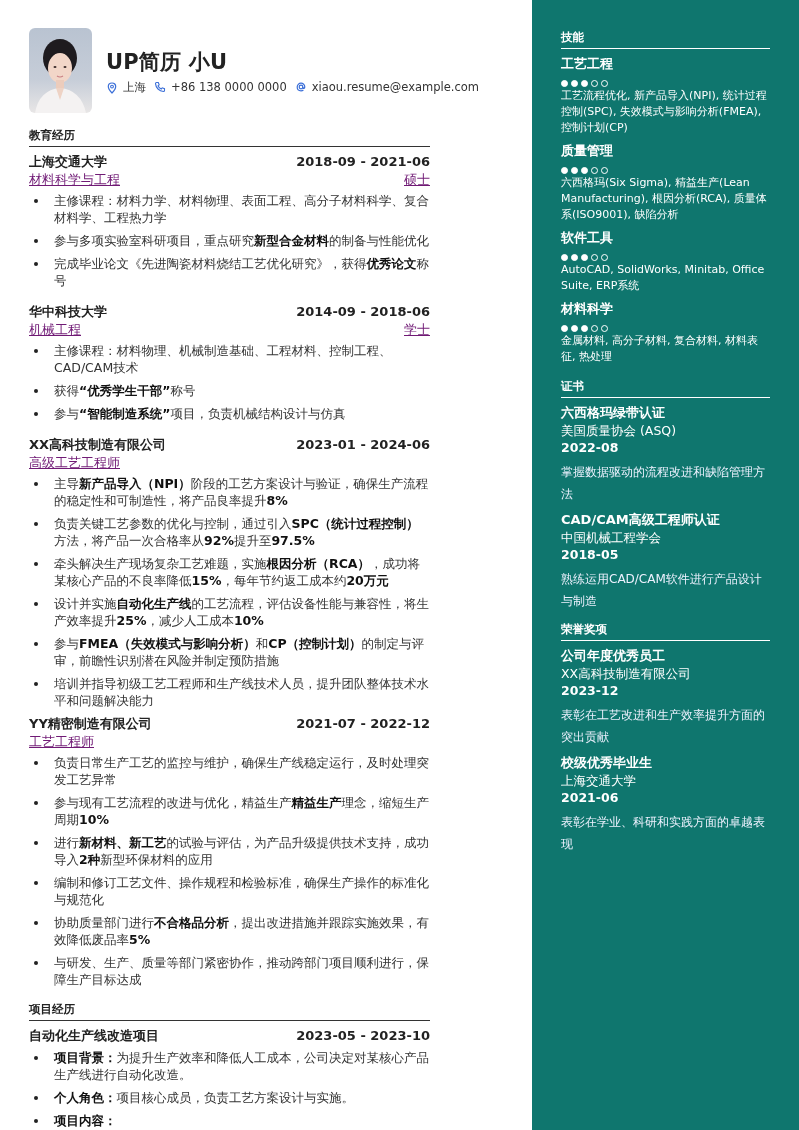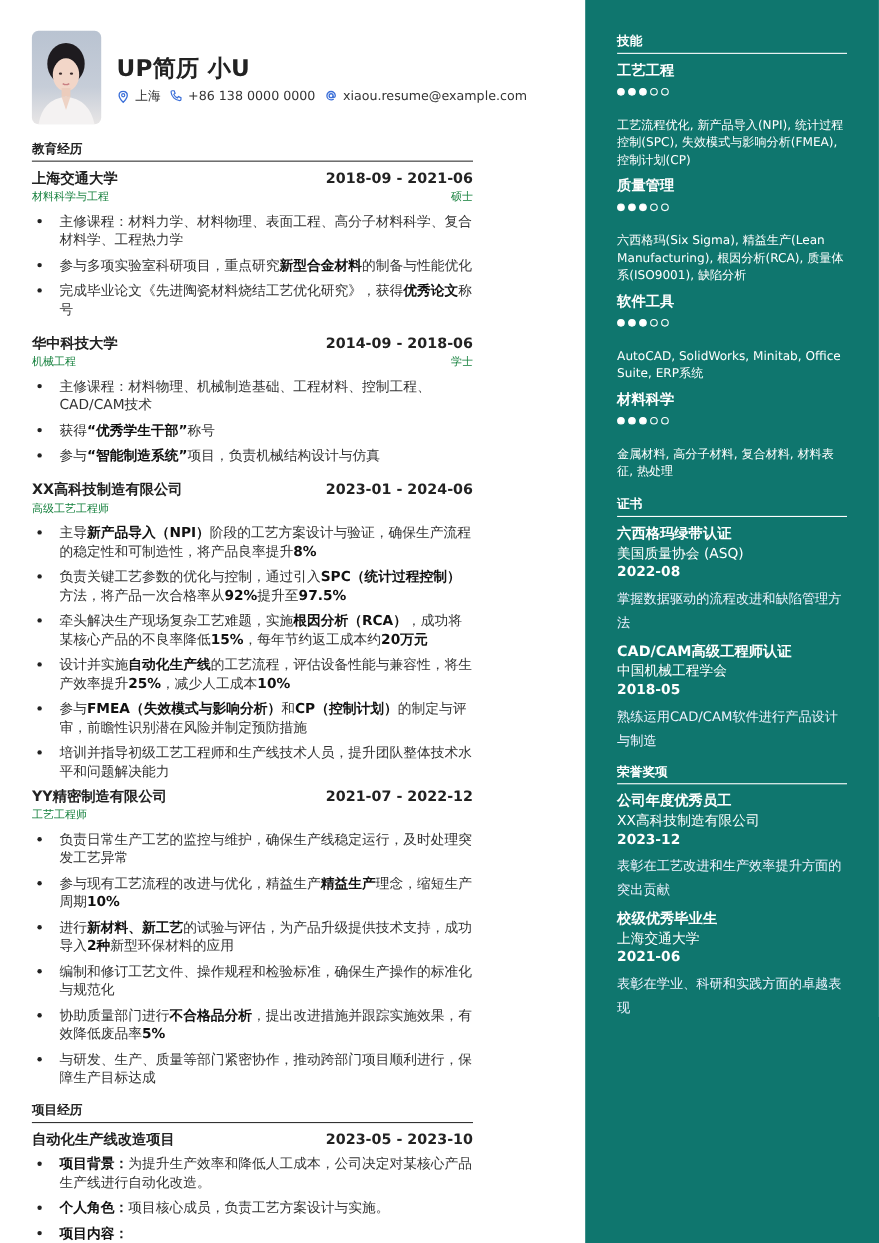--- a/index.html
+++ b/index.html
@@ -18,33 +18,33 @@
   .contacts { position: absolute; left: 77px; top: 80px; display: flex; align-items: flex-start; font-size: 11.5px; color: #333; white-space: nowrap; }
   .contacts .ci { display: inline-flex; align-items: center; margin-right: 8px; }
   .contacts .ic { width: 12px; height: 12px; margin-right: 5px; display: inline-block; }
 
   
   .sec-title { font-size: 11.5px; font-weight: bold; color: #222; padding-bottom: 3px; border-bottom: 1.5px solid #333; margin-top: 0; }
   .entry { margin-top: 6px; }
   .row { display: flex; justify-content: space-between; align-items: baseline; }
   .e-title { font-size: 13px; font-weight: bold; color: #222; }
   .e-date { font-size: 13px; font-weight: bold; color: #222; }
-  .e-sub { font-size: 10px; color: #15803d; line-height: 17px; }
+  .e-sub { font-size: 13px; color: #701a75; line-height: 17px; text-decoration: underline; }
   ul.bl { list-style: none; margin-top: 4px; }
   ul.bl li { position: relative; padding-left: 25px; font-size: 12.5px; line-height: 17px; color: #333; margin-bottom: 6px; }
   ul.bl li::before { content: ""; position: absolute; left: 5px; top: 7px; width: 4px; height: 4px; border-radius: 50%; background: #222; }
   ul.bl li b { color: #111; font-weight: bold; }
 
   
   .s-title { font-size: 11.5px; font-weight: bold; padding-bottom: 3px; border-bottom: 1.5px solid #ffffff; }
   .skill-name { font-size: 13px; font-weight: bold; margin-top: 6px; }
   .dots { display: flex; gap: 3px; margin-top: 6px; height: 8px; align-items: center; }
   .dot { width: 7px; height: 7px; border-radius: 50%; border: 1.2px solid #fff; }
   .dot.on { background: #fff; }
-  .skill-desc { font-size: 11px; line-height: 16px; margin-top: 19px; }
+  .skill-desc { font-size: 11px; line-height: 16px; margin-top: 1px; }
   .cert-name { font-size: 13px; font-weight: bold; }
   .cert-org { font-size: 12.5px; line-height: 17px; }
   .cert-date { font-size: 12.5px; font-weight: bold; line-height: 17px; }
   .cert-desc { font-size: 12px; line-height: 22px; margin-top: 5px; color: #eef2ff; }
 </style>
 </head>
 <body>
 
 <div class="main">
   <div class="header">

